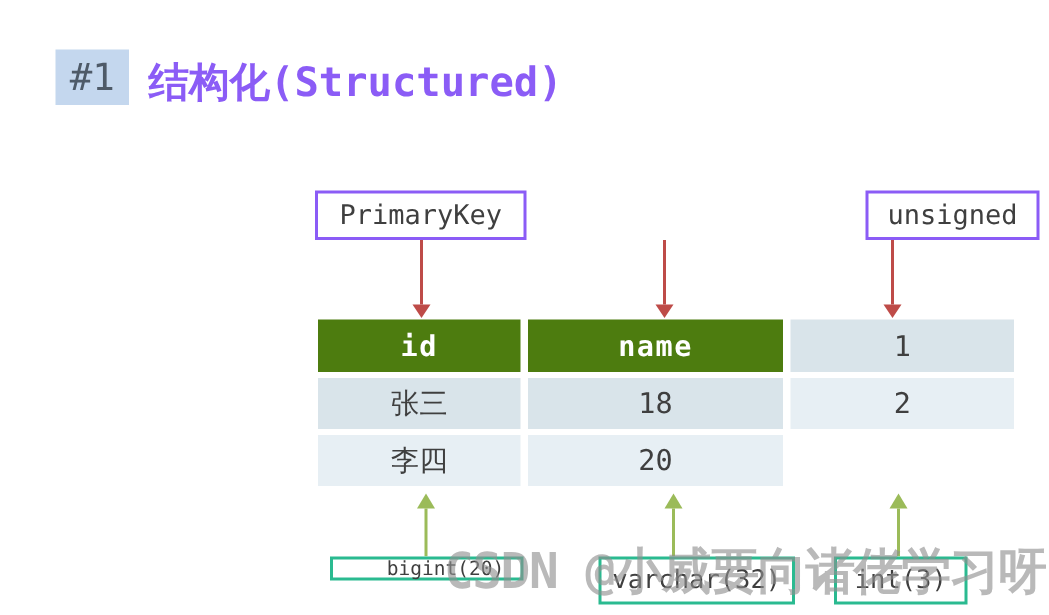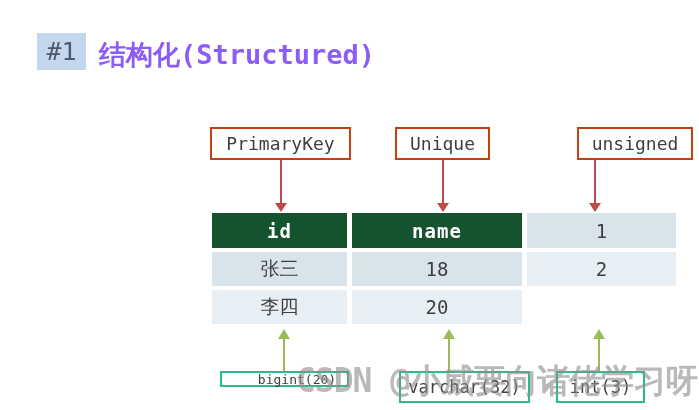--- a/index.html
+++ b/index.html
@@ -38,21 +38,21 @@
   
   .anno-box {
     position: absolute;
     box-sizing: border-box;
     background: #ffffff;
     display: flex; align-items: center; justify-content: center;
     font-size: 18px;
     color: #3f3f3f;
     white-space: nowrap;
   }
-  .red-box   { border: 2px solid #c2410c; }
+  .red-box   { border: 2px solid #8b5cf6; }
   .green-box { border: 2px solid #2aba90; }
   #rb1 { left: 210px; top: 127px; width: 141px; height: 33px; }
   #rb2 { left: 395px; top: 127px; width:  95px; height: 33px; }
   #rb3 { left: 537px; top: 127px; width: 116px; height: 33px; margin-left: 40px; }
   #gb1 { left: 220px; top: 371px; width: 129px; height: 16px; font-size: 13px; padding-left: 25px; }
   #gb2 { left: 383px; top: 371px; width: 131px; height: 32px; font-size: 17px; margin-left: 16px; }
   #gb3 { left: 556px; top: 371px; width:  89px; height: 32px; font-size: 17px; }
 
   
   .arrow { position: absolute; width: 12px; }
@@ -89,21 +89,21 @@
     grid-template-rows: 35px 34px 34px;
     column-gap: 5px;
     row-gap: 4px;
   }
   .cell {
     display: flex; align-items: center; justify-content: center;
     font-size: 19px;
     color: #3f3f3f;
   }
   .th {
-    background: #14532d;
+    background: #4d7c0f;
     color: #ffffff;
     font-weight: bold;
     letter-spacing: 1px;
   }
   .row1 { background: #d9e4ea; }
   .row2 { background: #e7eff4; }
 
   
   .watermark {
     position: absolute;
@@ -121,23 +121,20 @@
 </head>
 <body>
 
 <div class="stage">
 
   <span class="title-badge">#1</span>
   <span class="title-text">结构化(Structured)</span>
 
   <div class="anno-box red-box" id="rb1">
     <span>PrimaryKey</span>
-  </div>
-  <div class="anno-box red-box" id="rb2">
-    <span>Unique</span>
   </div>
   <div class="anno-box red-box" id="rb3">
     <span>unsigned</span>
   </div>
 
   <div class="arrow arrow-down" id="ra1">
       <div class="stem"></div>
       <div class="head"></div>
     </div>
   <div class="arrow arrow-down" id="ra2">

